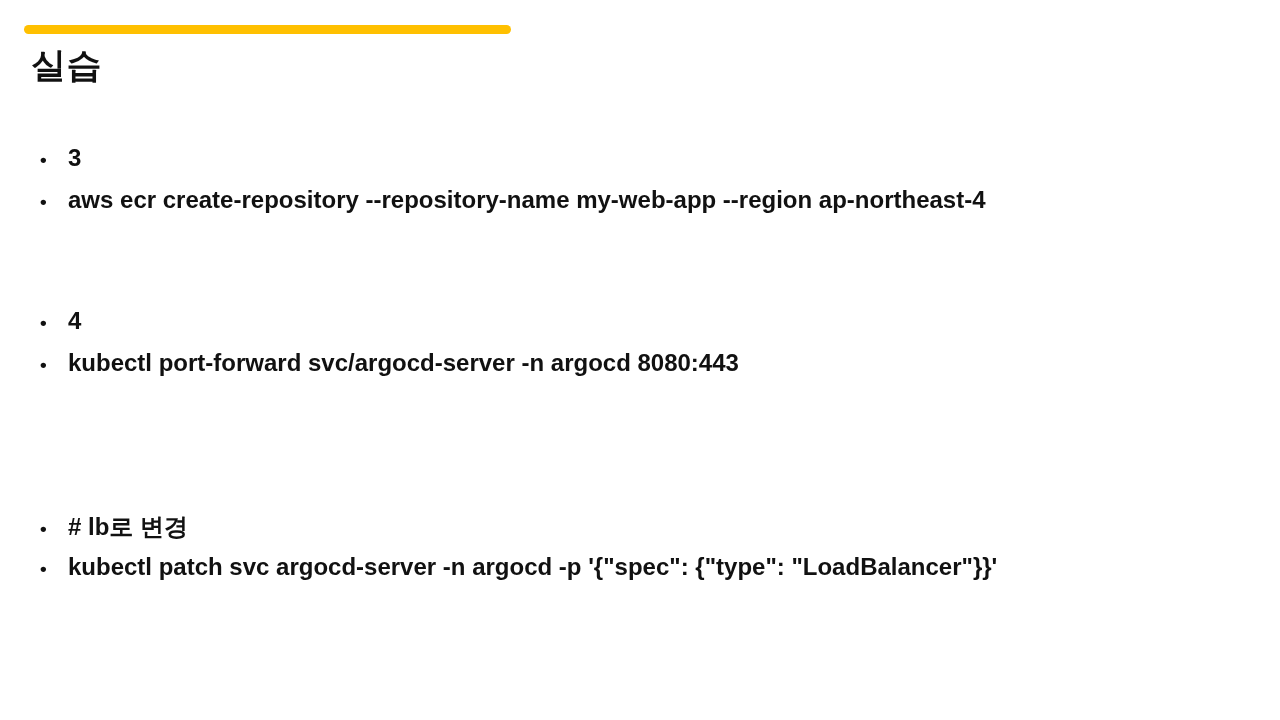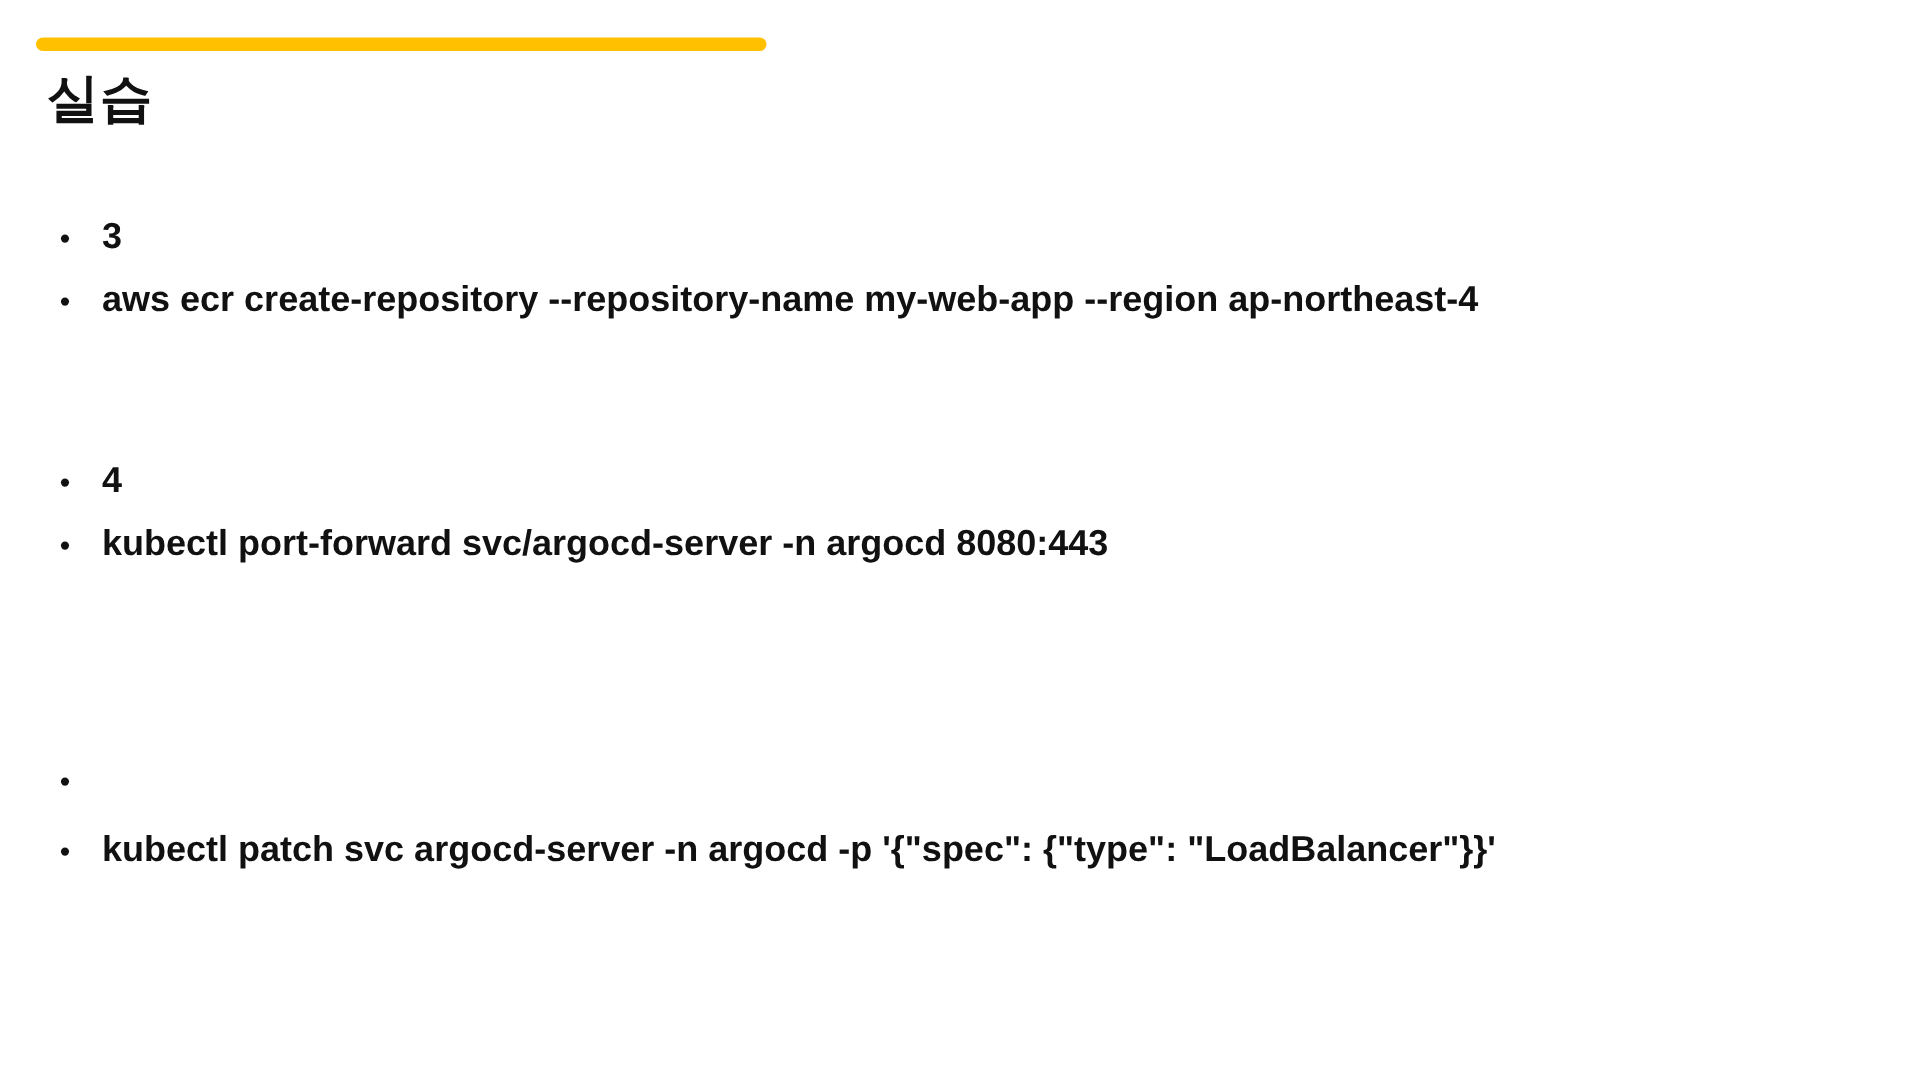--- a/index.html
+++ b/index.html
@@ -93,20 +93,21 @@
     <span class="text">4</span>
   </div>
 
   <div class="bullet-line line-3">
     <span class="marker">•</span>
     <span class="text">kubectl port-forward svc/argocd-server -n argocd 8080:443</span>
   </div>
 
   <div class="bullet-line line-4">
     <span class="marker">•</span>
+    <span class="text"># lb로 변경</span>
   </div>
 
   <div class="bullet-line line-5">
     <span class="marker">•</span>
     <span class="text">kubectl patch svc argocd-server -n argocd -p '{"spec": {"type": "LoadBalancer"}}'</span>
   </div>
 
   <div class="page-number">66</div>
 
 </div>

